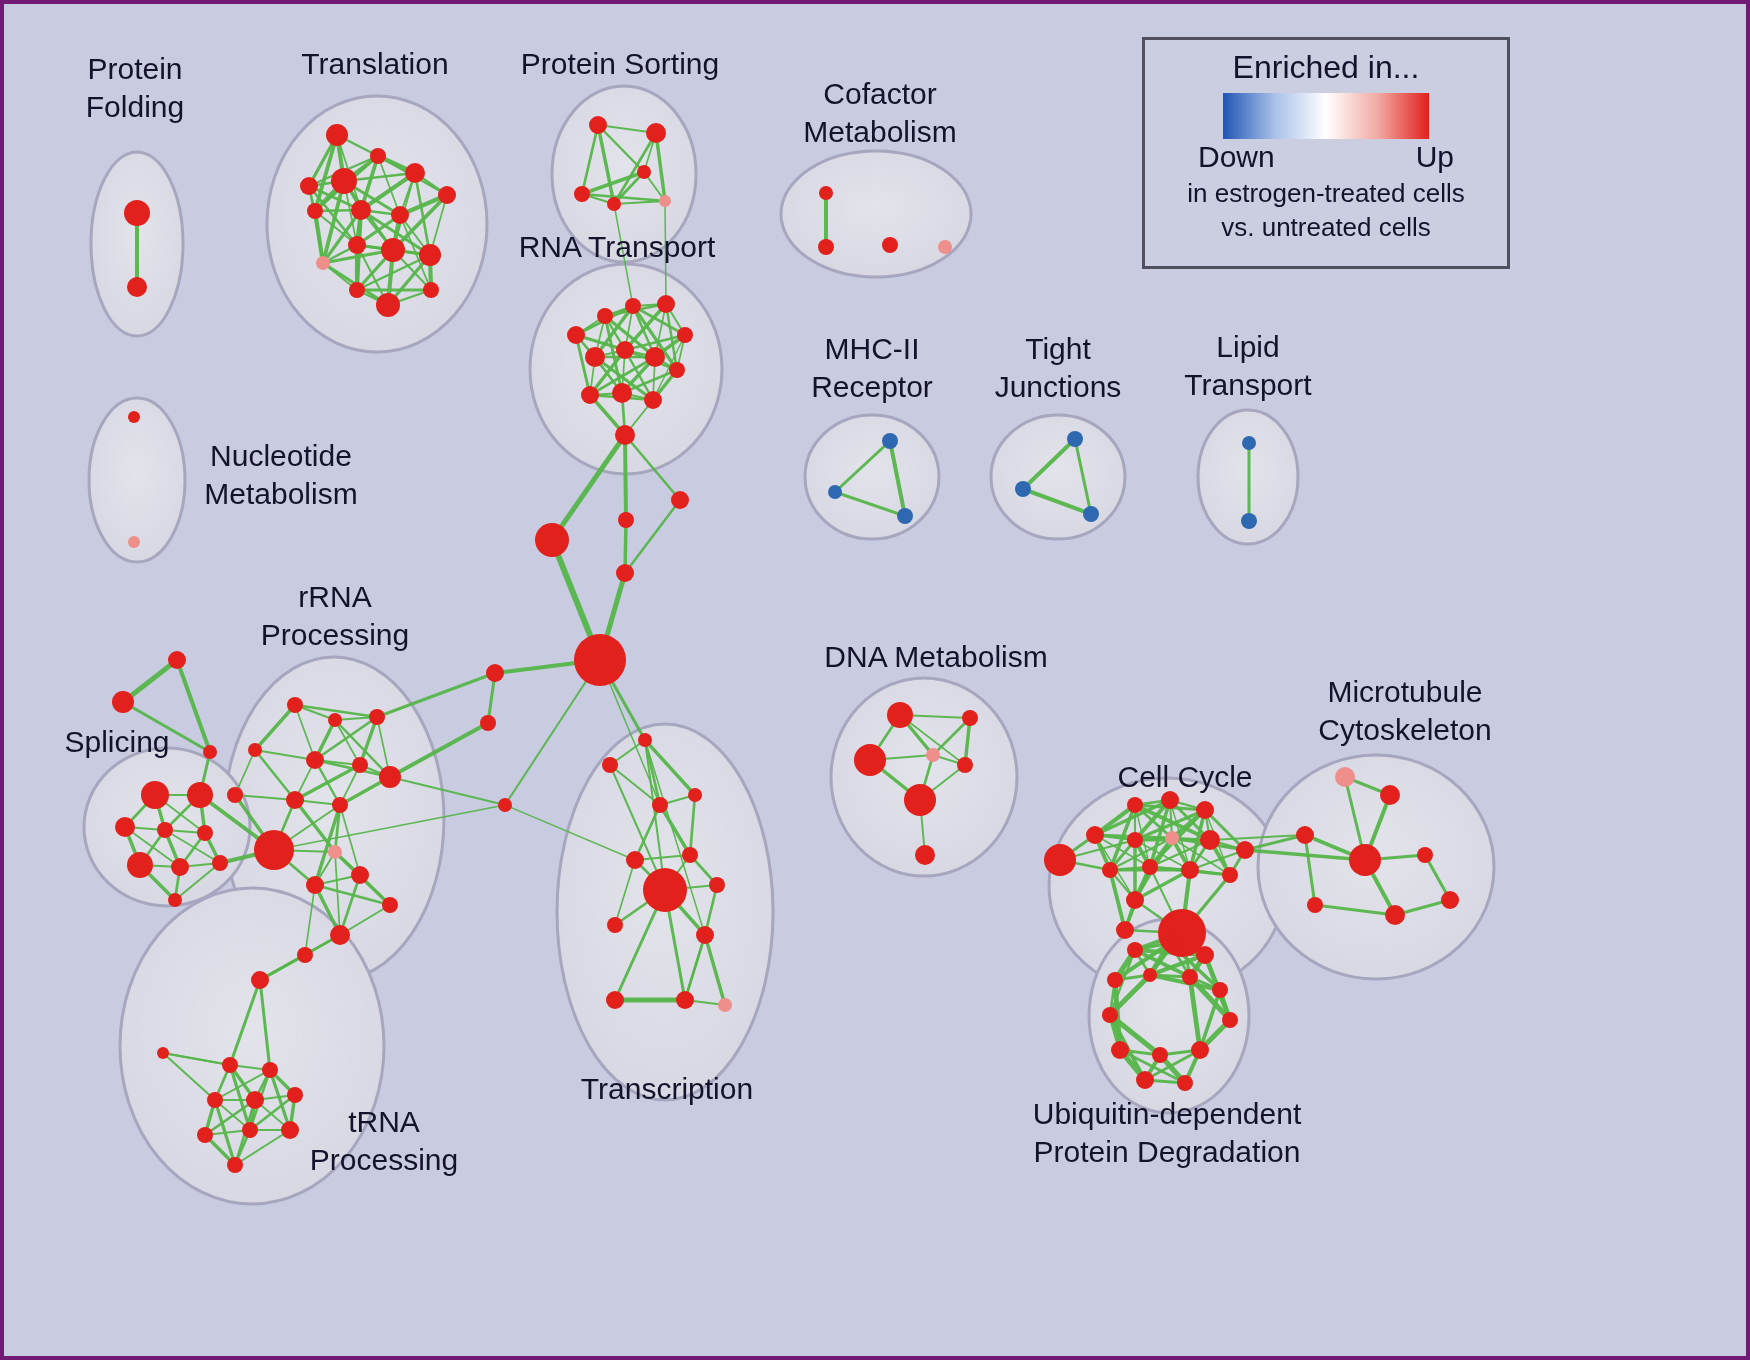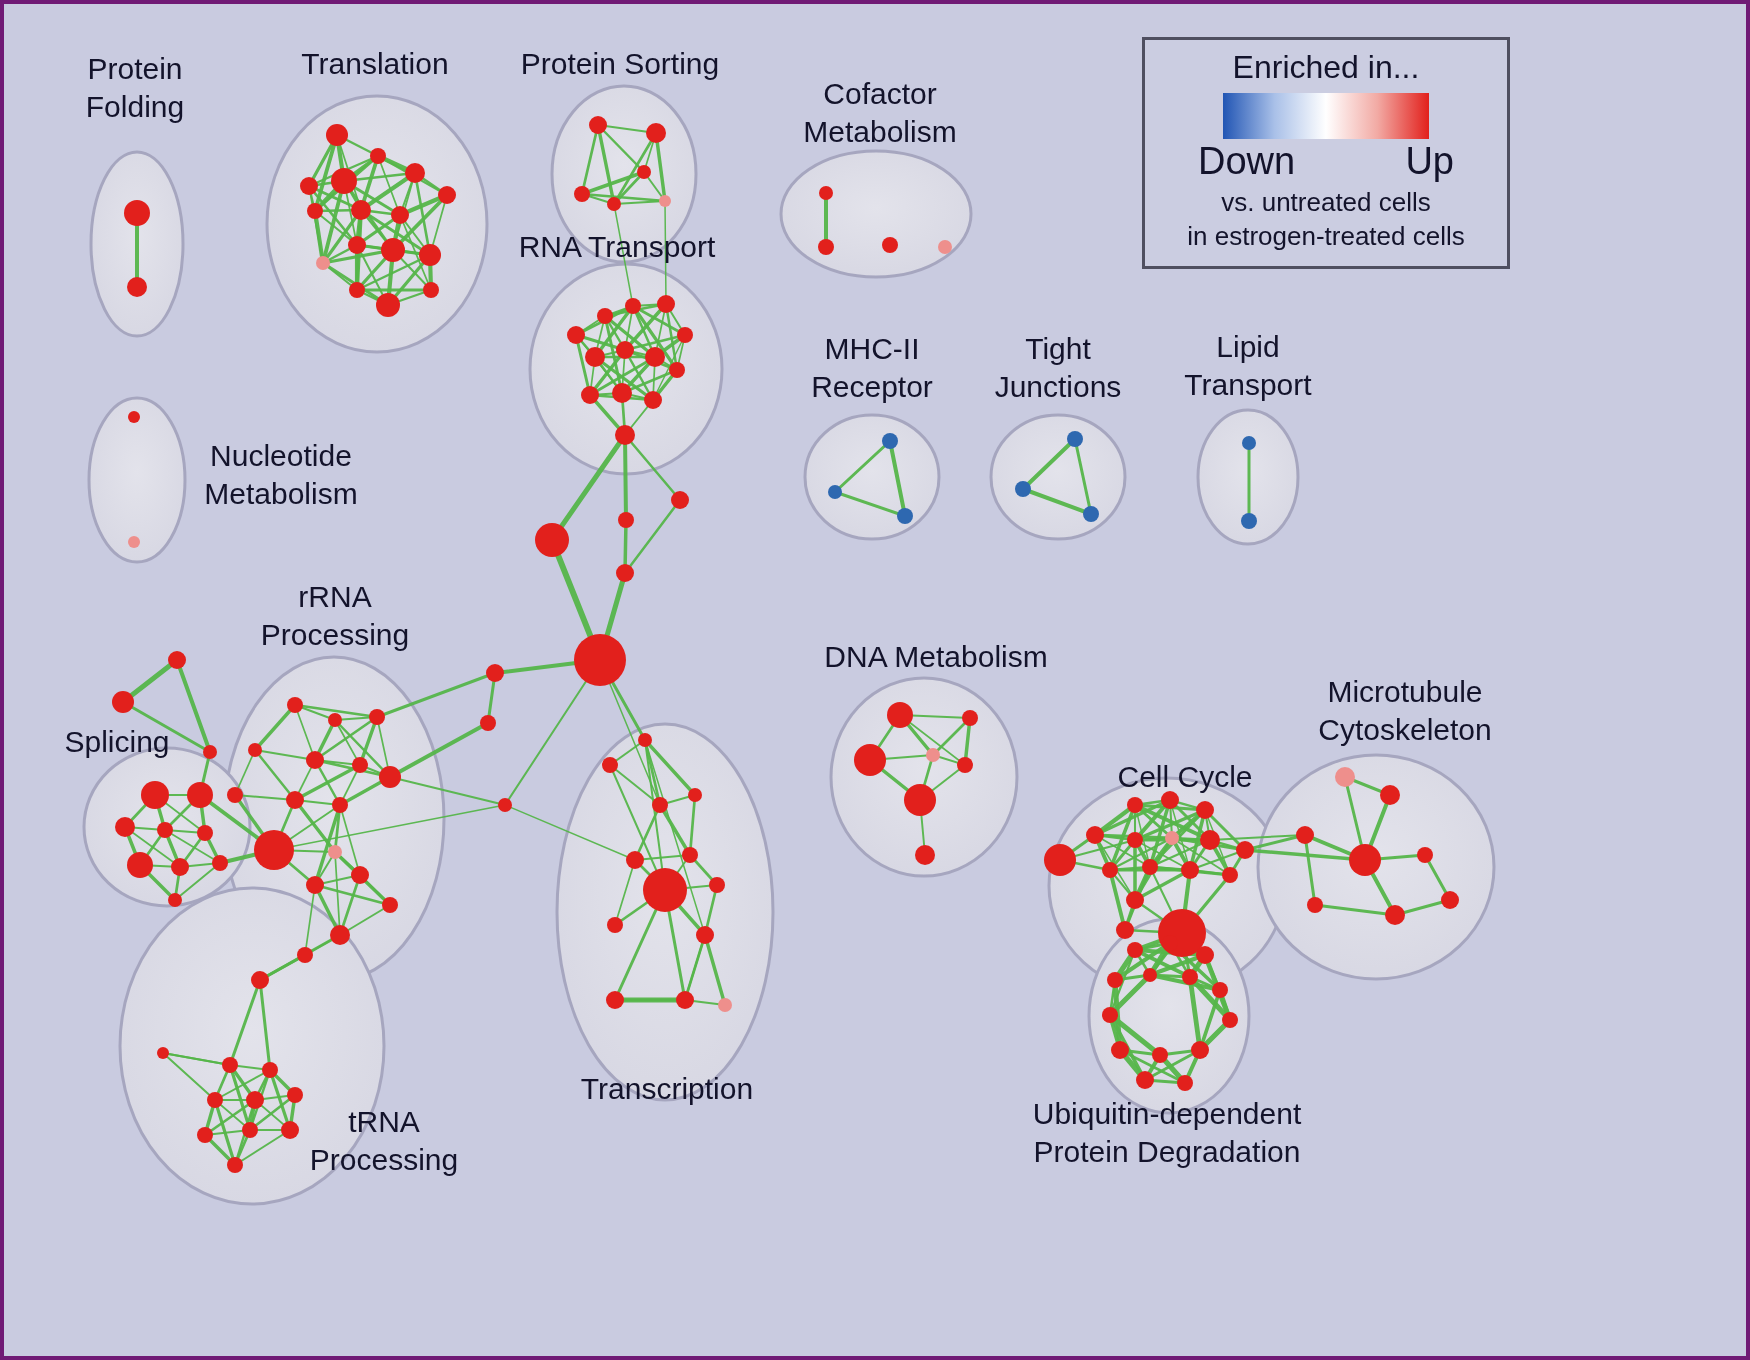--- a/index.html
+++ b/index.html
@@ -10,21 +10,21 @@
   }
   .figure svg{position:absolute;left:0;top:0;}
   .cluster-label{font-family:"Liberation Sans",sans-serif;font-size:30px;fill:#13132b;}
   .legend{
     position:absolute;left:1138px;top:33px;width:368px;height:232px;
     border:3px solid #4f4f60;background:#cbcde1;box-sizing:border-box;
     text-align:center;color:#13132b;
   }
   .legend-title{font-size:32px;margin-top:9px;}
   .legend-bar{width:206px;height:46px;margin:7px auto 0;background:linear-gradient(to right,#2155b4,#ffffff,#e2201c);}
-  .legend-scale{width:256px;margin:1px auto 0;display:flex;justify-content:space-between;font-size:38px;}
+  .legend-scale{width:256px;margin:1px auto 0;display:flex;justify-content:space-between;font-size:30px;}
   .legend-caption{font-size:26px;margin-top:3px;line-height:1.3;}
 </style>
 </head>
 <body>
 
 <div class="figure">
 
   <svg id="network-svg" width="1750" height="1360" viewBox="0 0 1750 1360">
     <defs>
       <radialGradient id="ellipseFill" cx="50%" cy="45%" r="65%">
@@ -651,18 +651,18 @@
     </svg>
 
   <div class="legend">
     <div class="legend-title">Enriched in...</div>
     <div class="legend-bar" style="background: linear-gradient(to right, rgb(33, 85, 180), rgb(169, 192, 232), rgb(255, 255, 255), rgb(242, 170, 164), rgb(226, 32, 28));"></div>
     <div class="legend-scale">
       <span>Down</span>
       <span>Up</span>
     </div>
     <div class="legend-caption">
+      <div>in estrogen-treated cells</div>
       <div>vs. untreated cells</div>
-      <div>in estrogen-treated cells</div>
     </div>
   </div>
 
 </div>
 
 </body></html>

